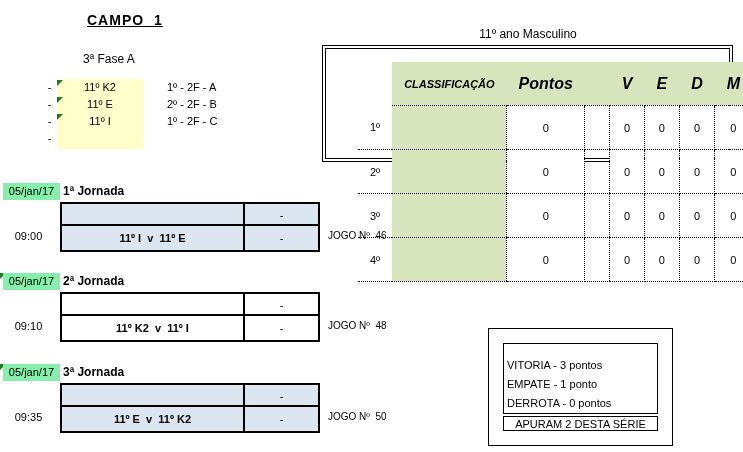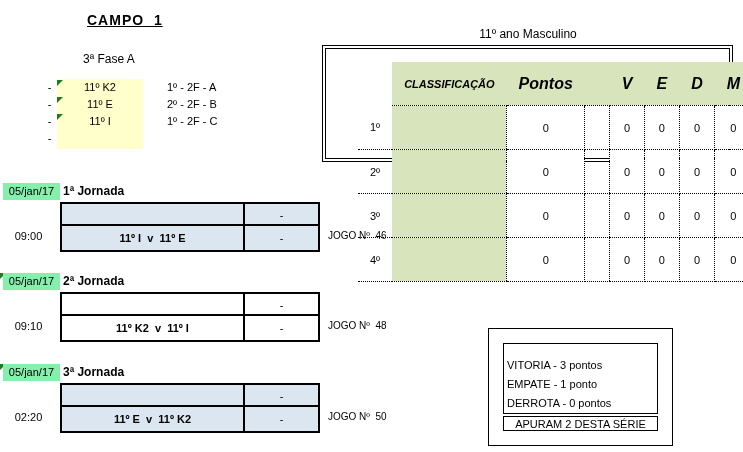--- a/index.html
+++ b/index.html
@@ -200,21 +200,21 @@
 <div class="abs jornada" style="top:364px;">
   <div class="j-flag"></div>
   <div class="j-date">05/jan/17</div>
   <div class="j-title">3ª Jornada</div>
   <div class="j-table blue">
     <div class="j-cell j-c1"></div>
     <div class="j-cell j-c2">-</div>
     <div class="j-cell j-c3">11º E  v  11º K2</div>
     <div class="j-cell j-c4">-</div>
   </div>
-  <div class="j-time">02:20</div>
+  <div class="j-time">09:35</div>
   <div class="j-game">JOGO Nº  50</div>
 </div>
 
 <div class="abs info-outer">
   <div class="info-rules">
     <div>VITORIA - 3 pontos</div>
     <div>EMPATE - 1 ponto</div>
     <div>DERROTA - 0 pontos</div>
   </div>
   <div class="info-note">APURAM 2 DESTA SÉRIE</div>

